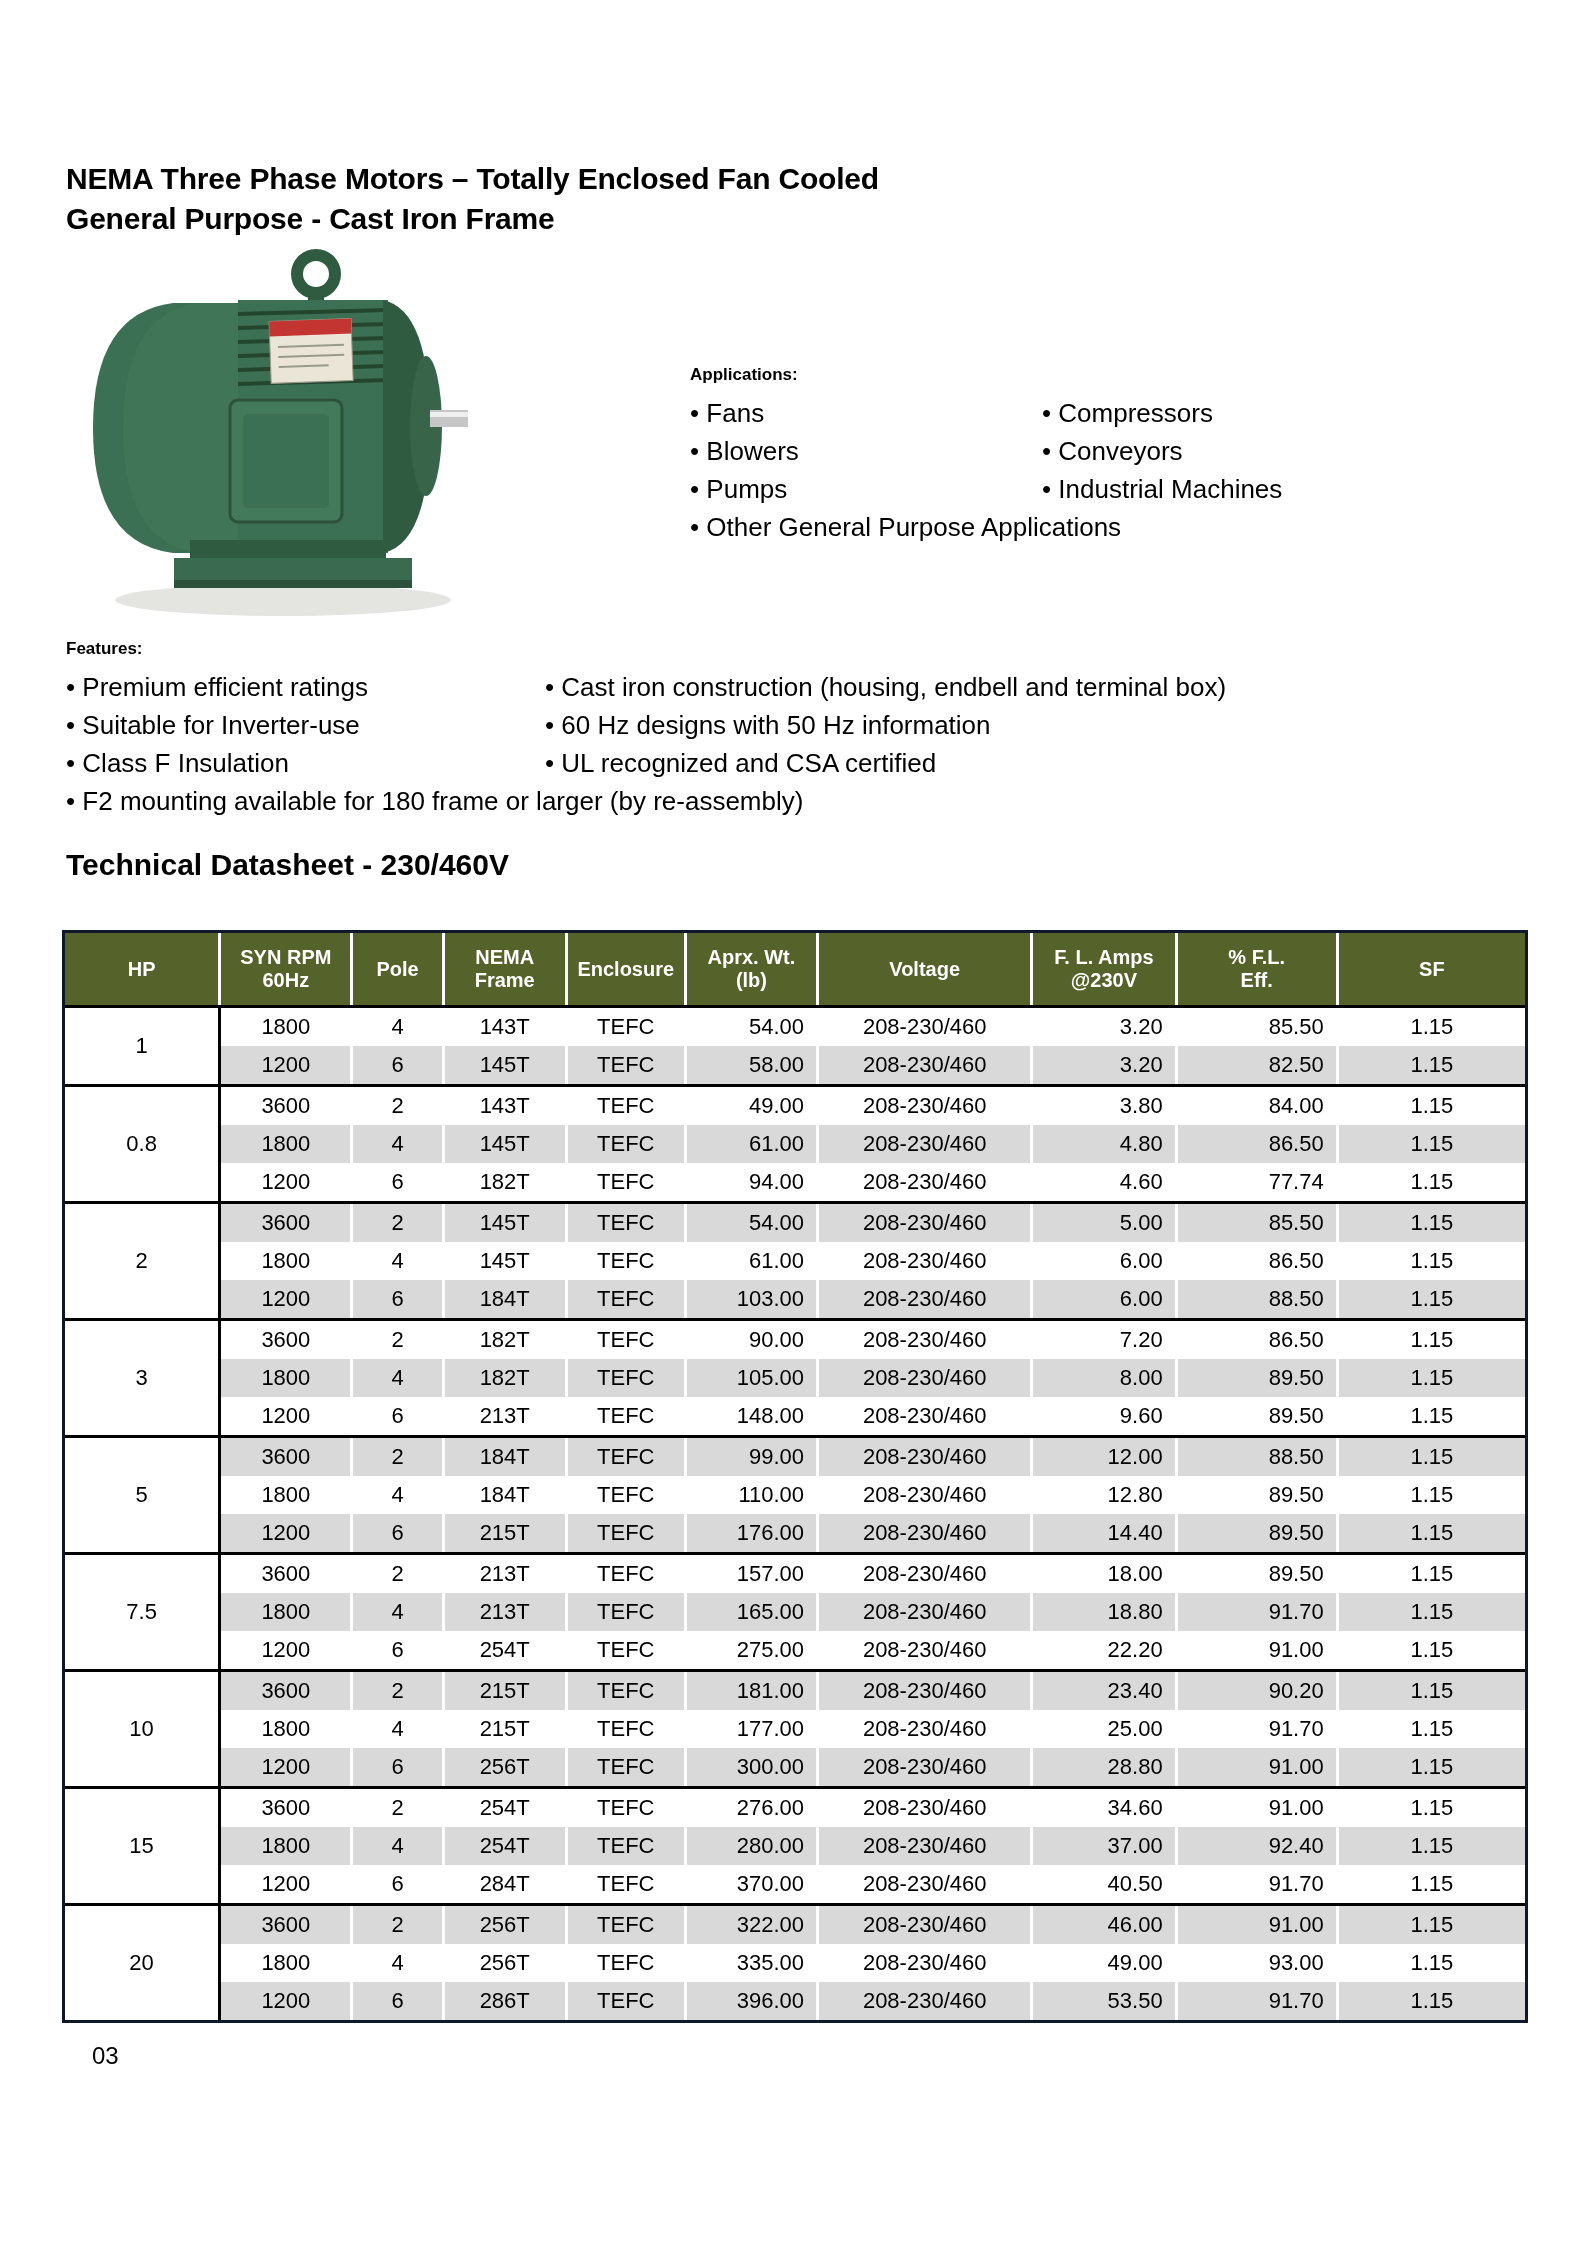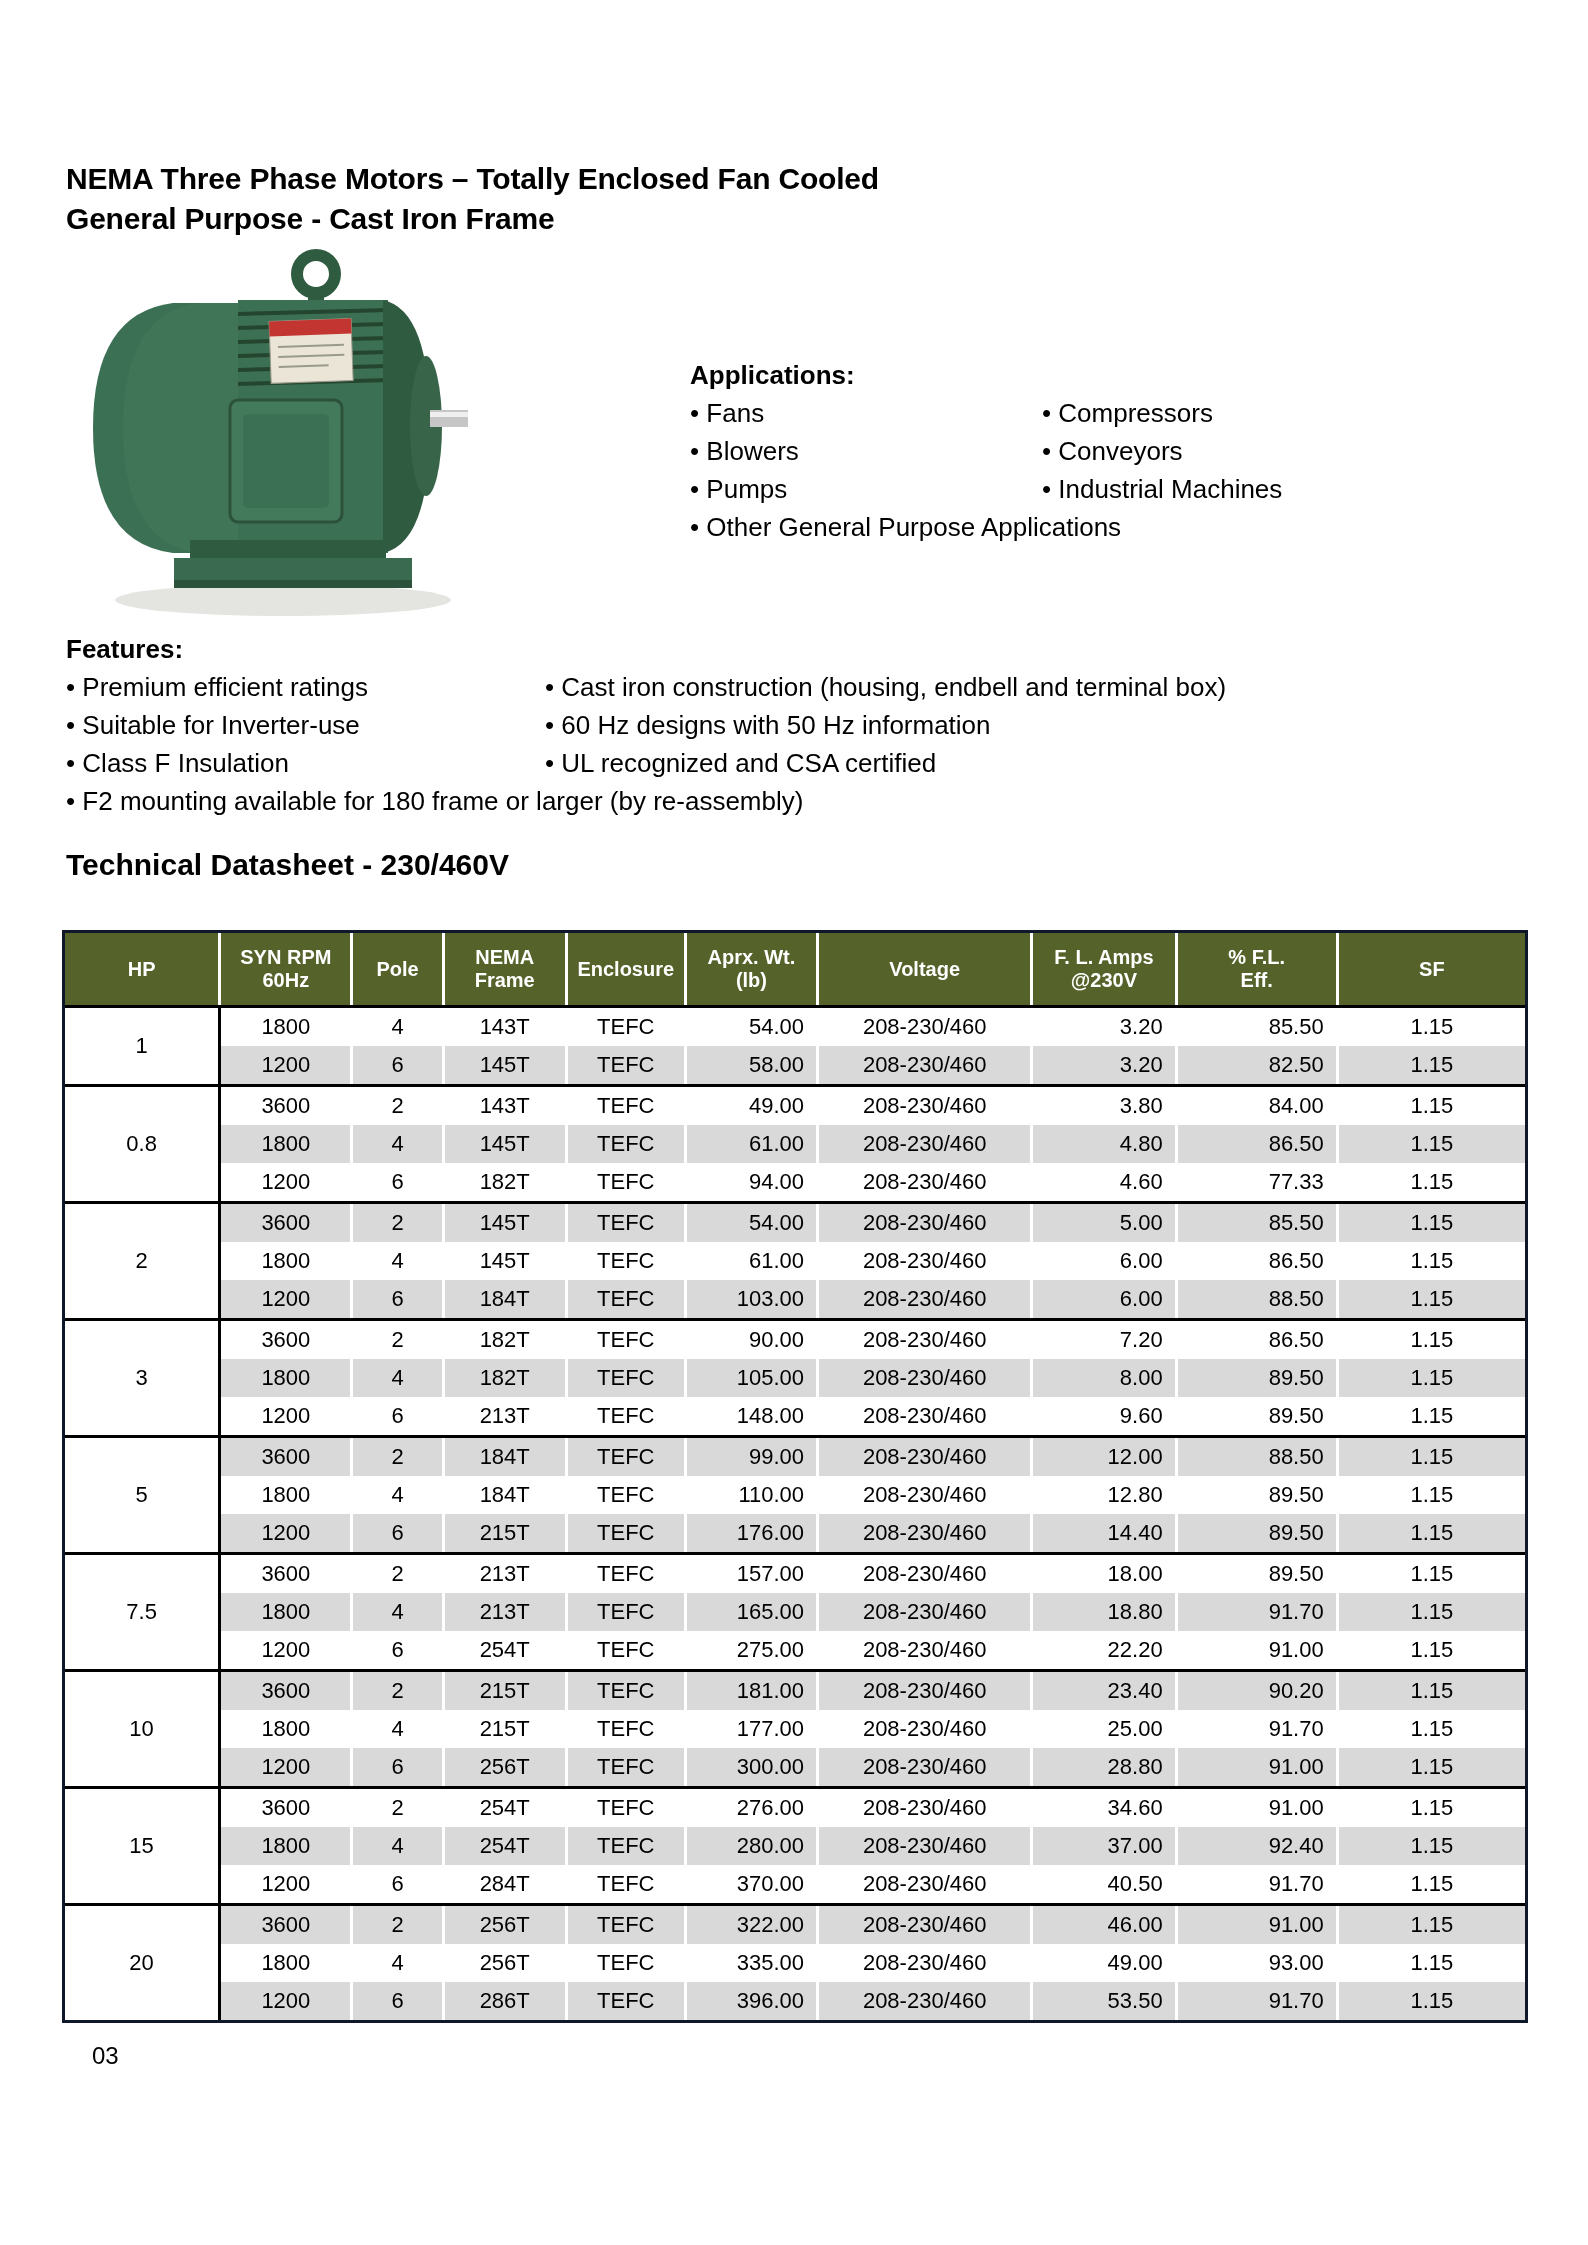--- a/index.html
+++ b/index.html
@@ -9,21 +9,21 @@
     position:relative; width:1588px; height:2245px; background:#ffffff;
     margin:0 auto; overflow:hidden; color:#000;
   }
   .title { position:absolute; left:66px; font-weight:bold; font-size:30px; letter-spacing:-0.2px; }
   #title1 { top:162px; }
   #title2 { top:202px; }
 
   #motor-wrap { position:absolute; left:78px; top:228px; width:390px; height:400px; }
 
   
-  .sect-heading { font-weight:bold; font-size:26px; line-height:38px; }
+  .sect-heading { font-weight:bold; font-size:17px; line-height:38px; }
   .bullet { font-size:26px; line-height:38px; white-space:nowrap; }
   .bullet::before { content:"\2022\00a0"; }
 
   #applications { position:absolute; left:690px; top:356px; width:680px; }
   #app-grid { display:grid; grid-template-columns:352px 328px; }
   #features { position:absolute; left:66px; top:630px; width:1300px; }
   #feat-grid { display:grid; grid-template-columns:479px 821px; }
 
   #datasheet-heading { position:absolute; left:66px; top:848px; font-weight:bold; font-size:30px; }
 
@@ -239,21 +239,21 @@
               <div class="cell c8">1.15</div>
             </div>
             <div class="row">
               <div class="cell c0">1200</div>
               <div class="cell c1">6</div>
               <div class="cell c2">182T</div>
               <div class="cell c3">TEFC</div>
               <div class="cell c4">94.00</div>
               <div class="cell c5">208-230/460</div>
               <div class="cell c6">4.60</div>
-              <div class="cell c7">77.33</div>
+              <div class="cell c7">77.74</div>
               <div class="cell c8">1.15</div>
             </div>
           </div>
         </div>
         <div class="group">
           <div class="hp-cell">2</div>
           <div class="rows">
             <div class="row alt">
               <div class="cell c0">3600</div>
               <div class="cell c1">2</div>

